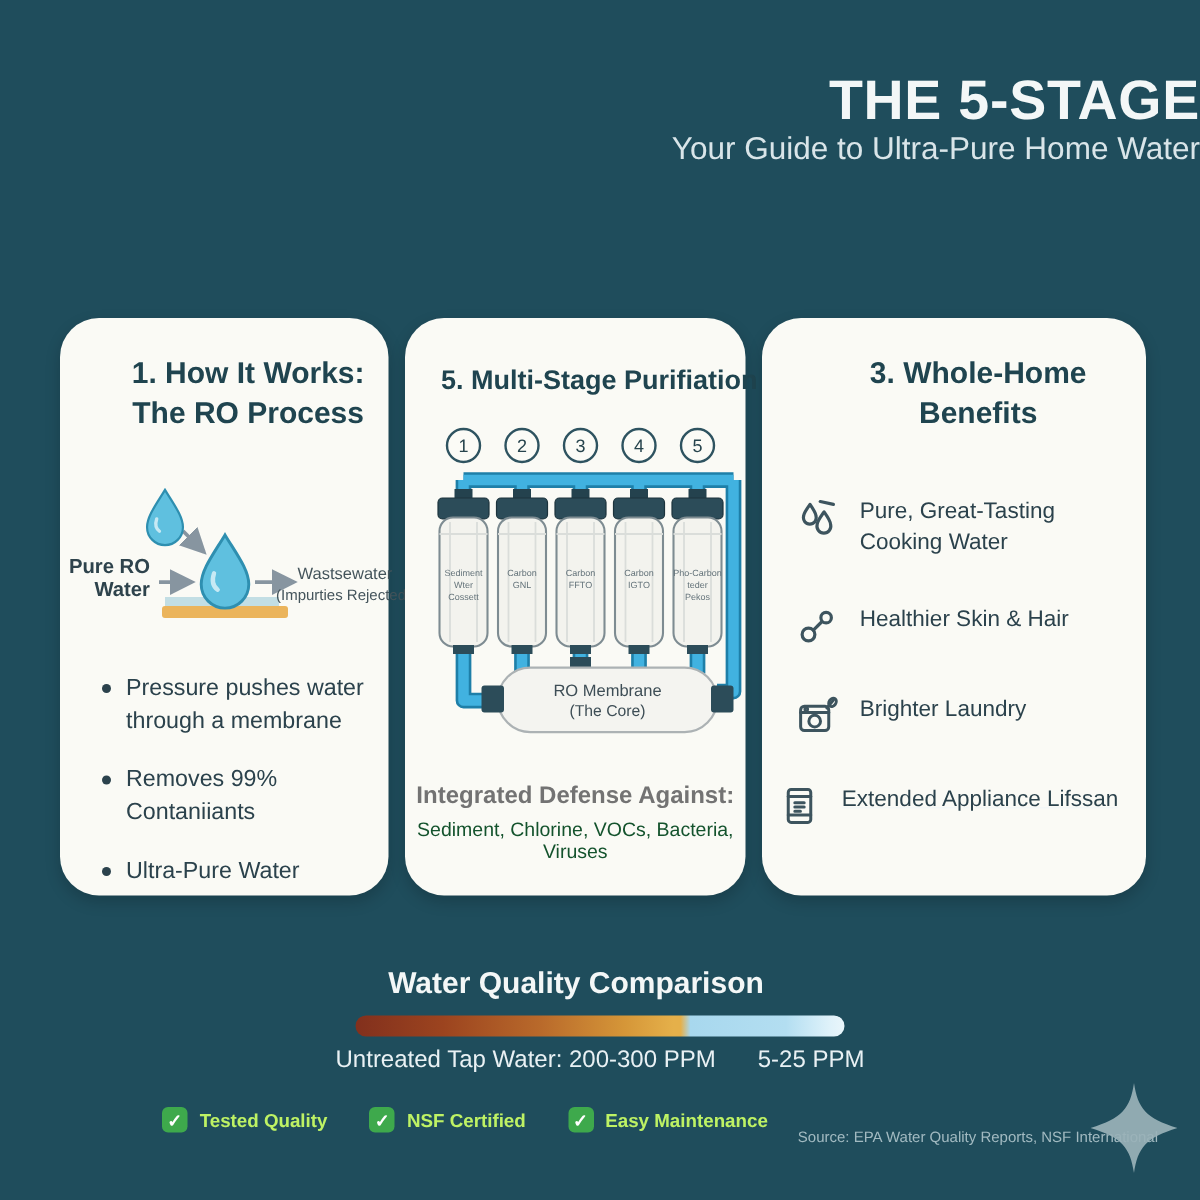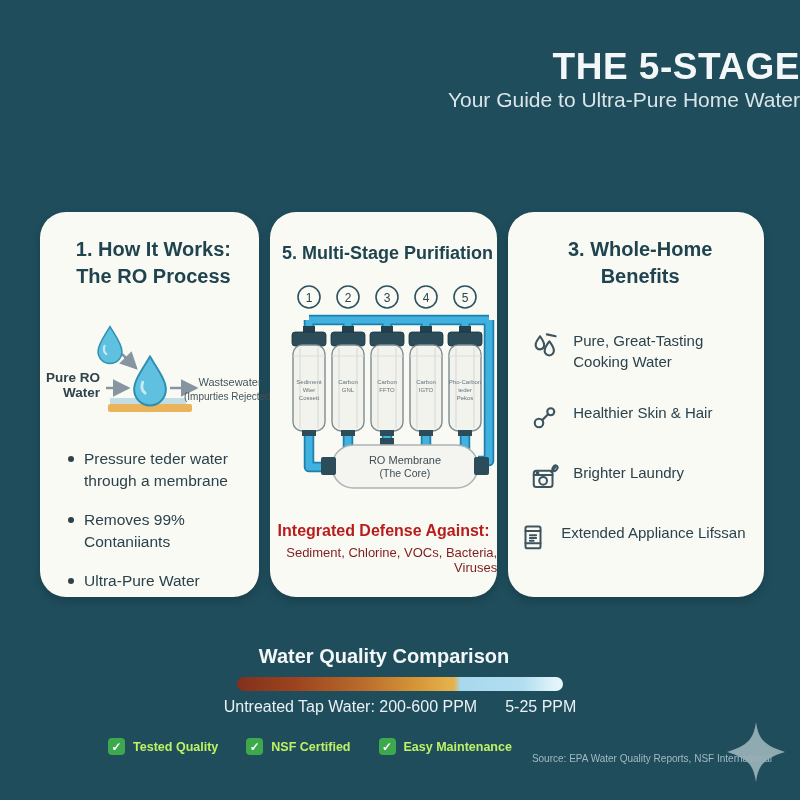--- a/index.html
+++ b/index.html
@@ -16,37 +16,37 @@
   .subtitle { margin-top:0; font-size:21px; color:#D9E5E9; }
   
   .cards { position:absolute; top:212px; left:40px; width:724px; height:385px; display:flex; gap:11px; }
   .card {
     background:#FAFAF5; border-radius:26px; position:relative; height:385px;
     box-shadow:0 4px 10px rgba(0,0,0,.18);
   }
   .card1 { width:231px; }
   .card2 { width:240px; }
   .card3 { width:270px; }
-  .card-title { position:absolute; top:24px; left:4px; width:100%; text-align:center;
+  .card-title { position:absolute; top:24px; left:16px; width:100%; text-align:center;
     font-weight:bold; color:#1F444F; line-height:27px; }
   .card1 .card-title, .card3 .card-title { font-size:20px; }
   .card2 .card-title { font-size:18px; top:28px; }
   
   .ro-diagram { position:absolute; top:106px; left:0; }
   .bullets { position:absolute; top:236px; left:26px; width:185px; list-style:none; }
   .bullets li { position:relative; padding-left:18px; margin-bottom:16px;
     font-size:15.5px; line-height:1.45; color:#2B424C; }
   .bullets li::before { content:""; position:absolute; left:2px; top:8px; width:6px; height:6px;
     border-radius:50%; background:#2B424C; }
   
   .filter-svg { position:absolute; top:72px; left:0; }
   .defense-title { position:absolute; top:310px; width:100%; text-align:center;
-    font-size:16px; font-weight:bold; color:#b91c1c; }
-  .defense-items { position:absolute; top:333px; width:100%; text-align:right;
-    font-size:13px; color:#7f1d1d; }
+    font-size:16px; font-weight:bold; color:#737373; }
+  .defense-items { position:absolute; top:333px; width:100%; text-align:center;
+    font-size:13px; color:#14532d; }
   
   .benefits { position:absolute; top:118px; left:22px; right:10px; display:flex;
     flex-direction:column; gap:30px; }
   .benefit-row { display:flex; align-items:flex-start; gap:13px; }
   .benefit-icon { flex:0 0 30px; height:30px; }
   .benefit-label { font-size:15px; color:#2B424C; line-height:1.4; }
   
   .cmp-title { position:absolute; top:645px; left:0; width:768px; text-align:center;
     font-size:20px; font-weight:bold; color:#F3F7F7; }
   .cmp-bar { position:absolute; top:677px; left:237px; width:326px; height:14px; border-radius:8px;
@@ -105,21 +105,21 @@
         <path d="M-6,1 q-2,6 2,9" stroke="#EAF7FB" stroke-width="2.4" fill="none" stroke-linecap="round" opacity="0.75"></path>
       </g>
 
       <text x="60" y="64" text-anchor="end" font-size="13.5" font-weight="bold" fill="#2E434C">Pure RO</text>
       <text x="60" y="79" text-anchor="end" font-size="13.5" font-weight="bold" fill="#2E434C">Water</text>
       <text x="190" y="68" text-anchor="middle" font-size="11" fill="#44545B">Wastsewater</text>
       <text x="189" y="82" text-anchor="middle" font-size="10" fill="#44545B">(Impurties Rejected)</text>
     </svg>
 
     <ul class="bullets">
-      <li>Pressure teder water through a membrane</li>
+      <li>Pressure pushes water through a membrane</li>
       <li>Removes 99% Contaniiants</li>
       <li>Ultra-Pure Water</li>
     </ul>
   </div>
 
   <div class="card card2">
     <div class="card-title">5. Multi-Stage Purifiation</div>
 
     <svg class="filter-svg" width="246" height="215" viewBox="0 0 246 215">
 
@@ -284,21 +284,21 @@
           <div>Extended Appliance Lifssan</div>
         </div>
       </div>
     </div>
   </div>
 </div>
 
 <div class="cmp-title">Water Quality Comparison</div>
 <div class="cmp-bar"></div>
 <div class="cmp-labels">
-  <span>Untreated Tap Water: 200-600 PPM</span>
+  <span>Untreated Tap Water: 200-300 PPM</span>
   <span>5-25 PPM</span>
 </div>
 
 <div class="badges">
   <div class="badge">
     <span class="badge-check">✓</span>
     <span class="badge-label">Tested Quality</span>
   </div>
   <div class="badge">
     <span class="badge-check">✓</span>

